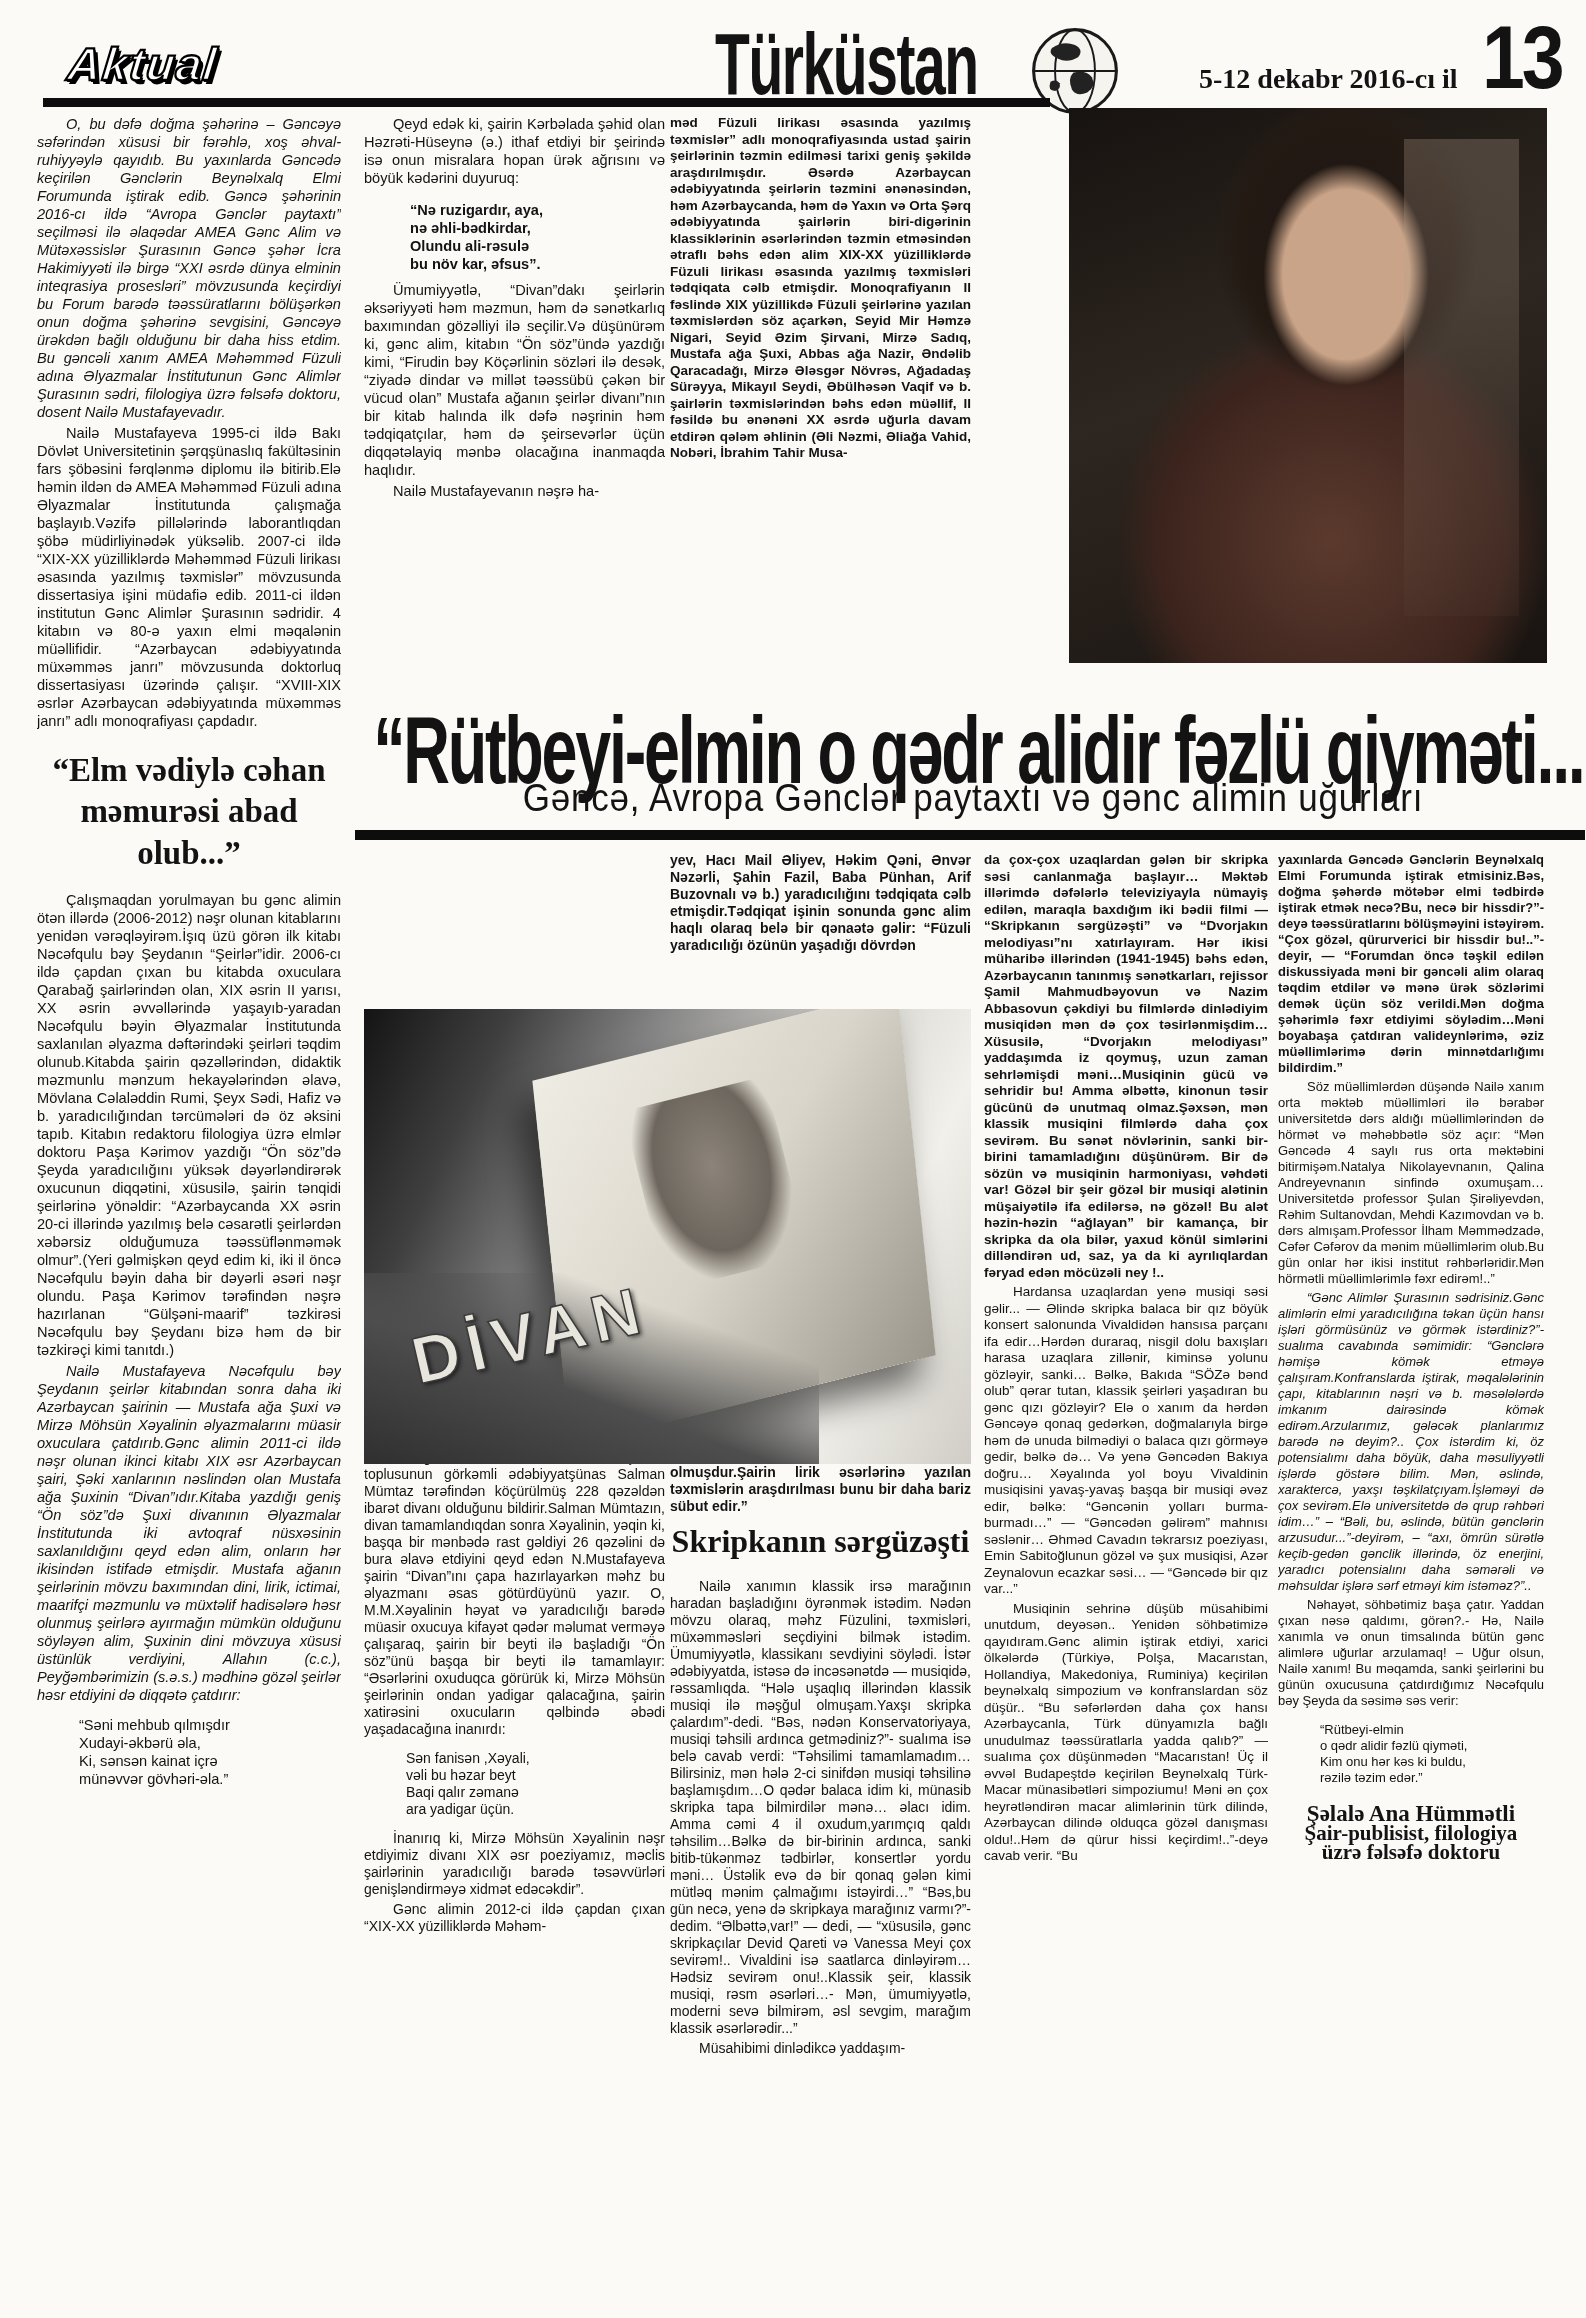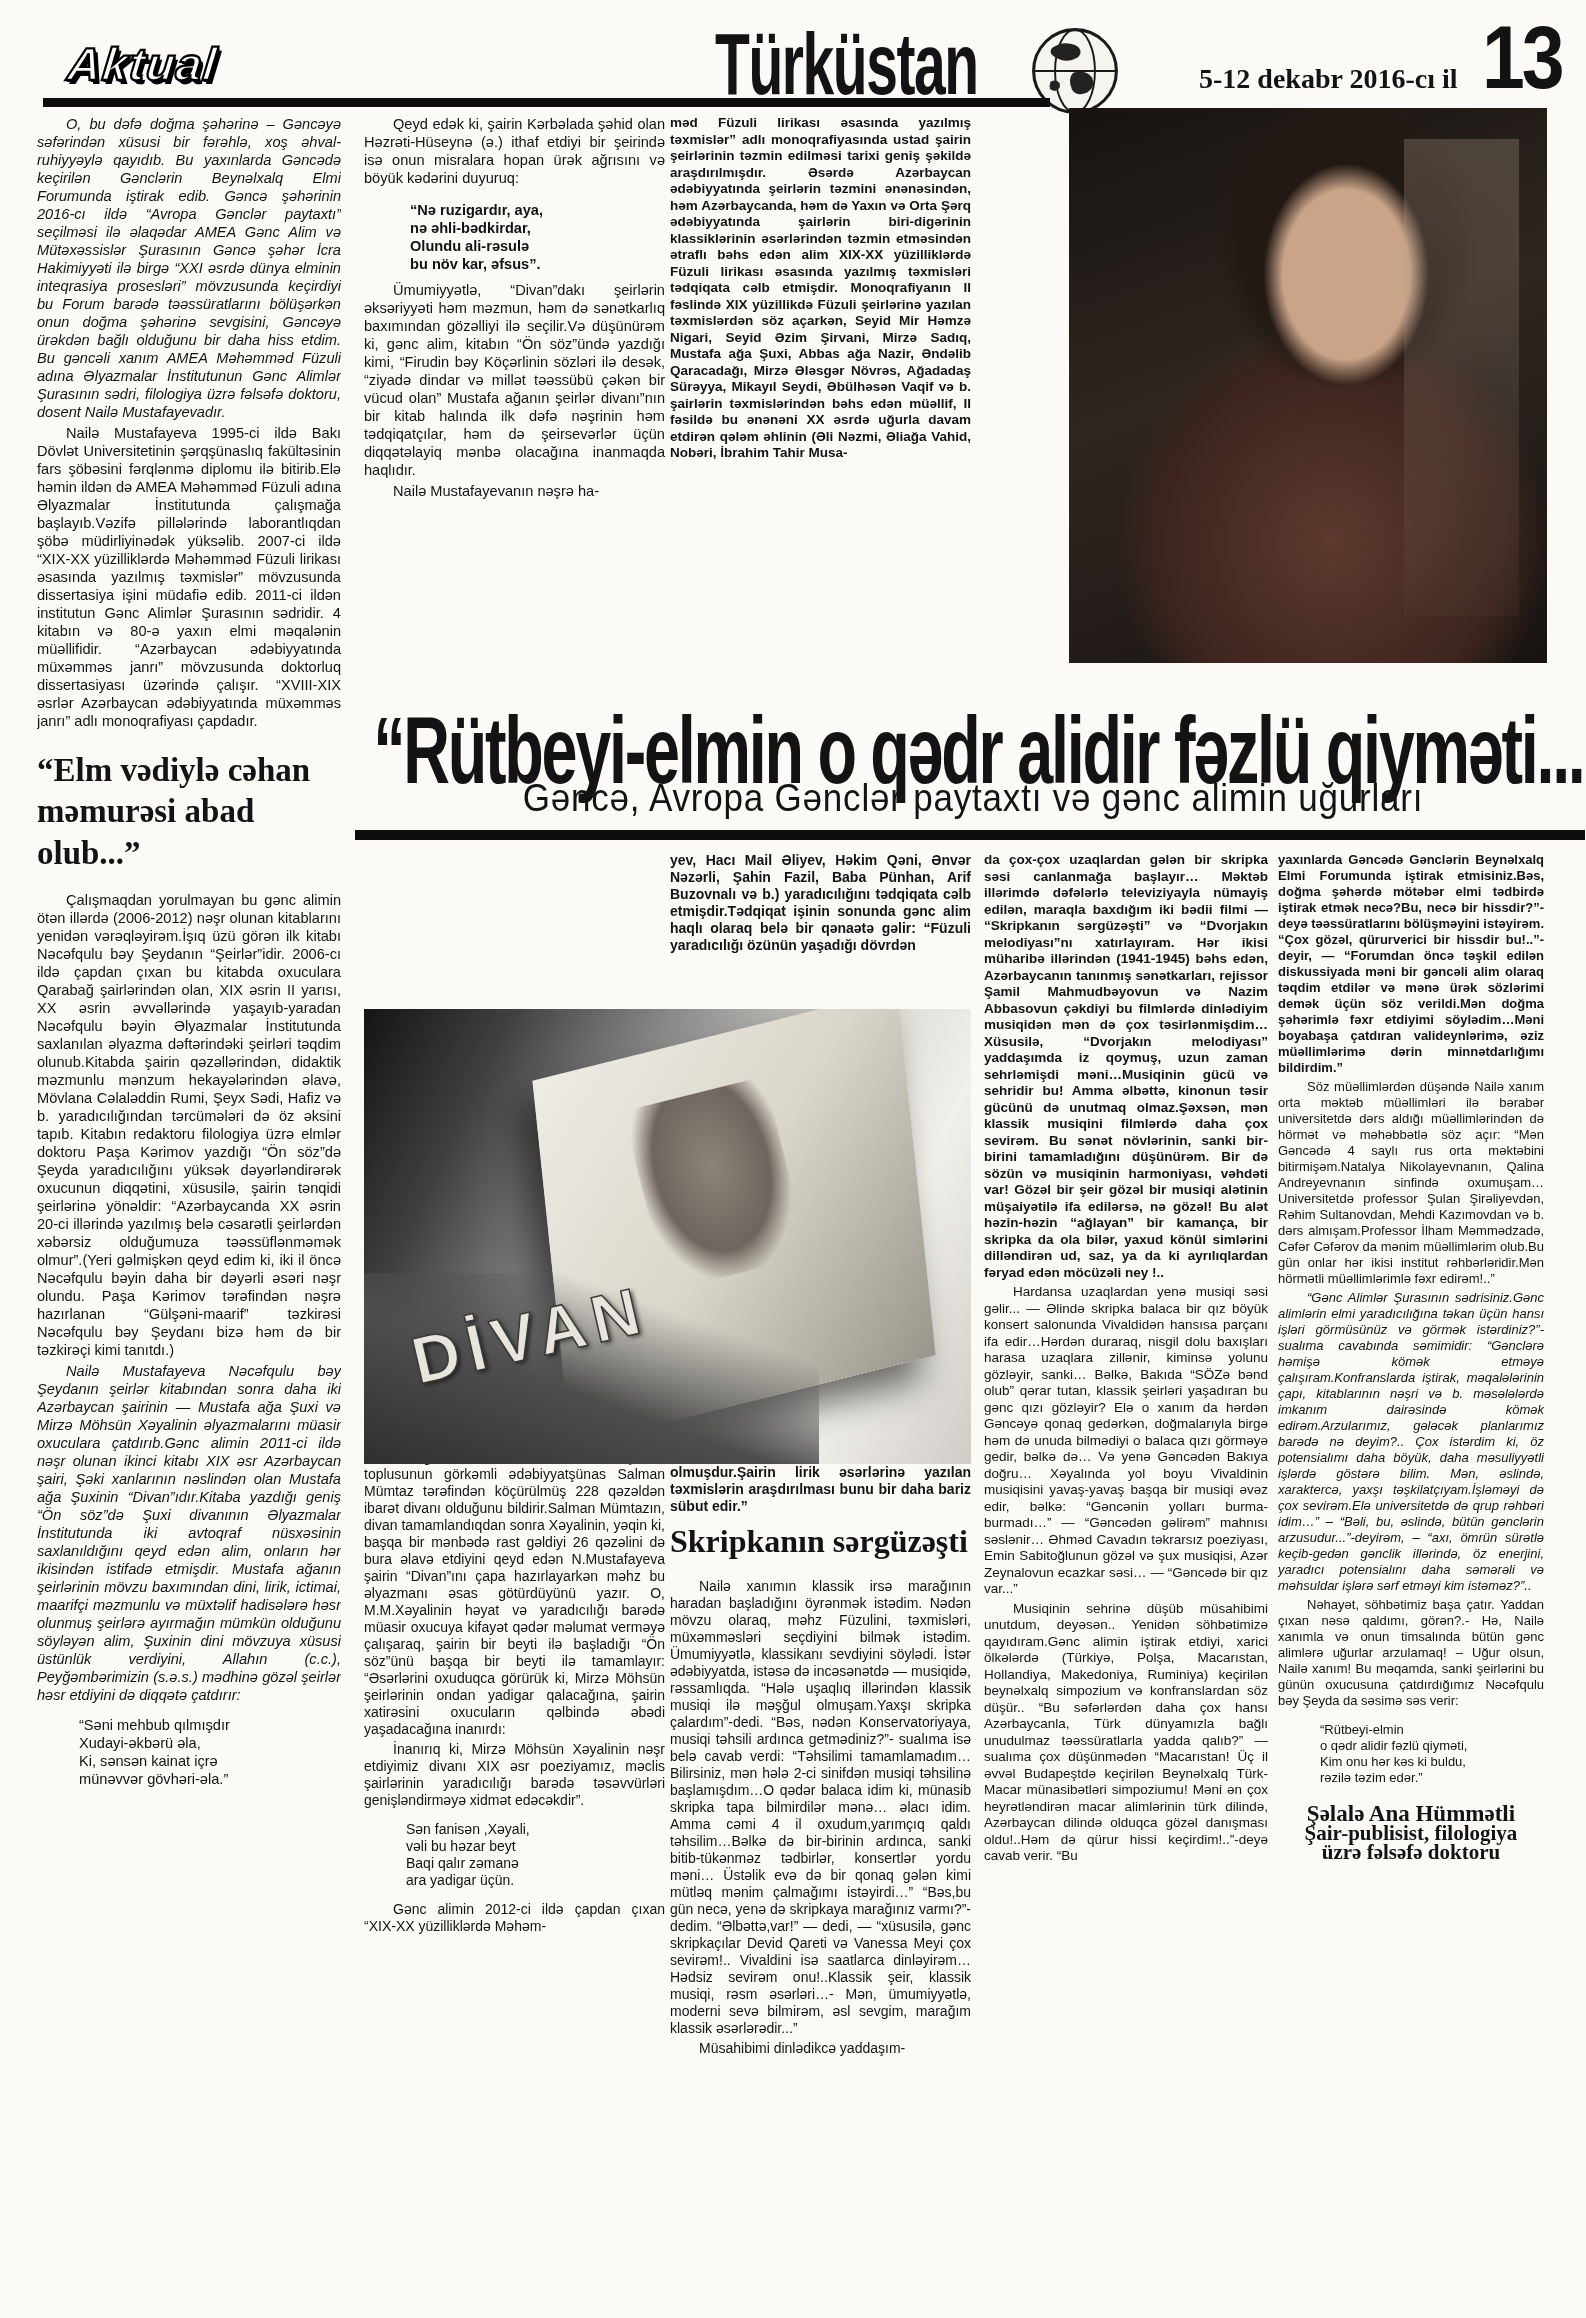--- a/index.html
+++ b/index.html
@@ -45,21 +45,21 @@
   .blk.body{ text-indent:29px; }
   .blk.body-noindent{ text-indent:0;font-weight:bold; }
   .blk.italic{ font-style:italic; text-indent:29px; font-weight:500; }
   .blk.verse{
     white-space:pre-line; text-align:left; margin:14px 0 8px 46px;
     font-weight:bold; text-indent:0;
   }
   .blk.verse-plain{ white-space:pre-line; text-align:left; margin:12.3px 0 12.3px 42px; text-indent:0; }
   .blk.heading-serif{
     font-family:"Liberation Serif", serif; font-weight:bold;
-    font-size:33px; line-height:1.25; text-align:left;
+    font-size:33px; line-height:1.25; text-align:center;
     text-indent:0; margin:20px 0 17px 0;
   }
   .blk.spacer-book{ height:470px; }
   .blk.byline-name{
     font-family:"Liberation Serif", serif; font-weight:bold; font-size:23px;
     text-align:center; text-indent:0; margin-top:20px;
   }
   .blk.byline-role{
     font-family:"Liberation Serif", serif; font-weight:bold; font-size:21px;
     text-align:center; text-indent:0;
@@ -184,25 +184,25 @@
   <div class="subheadline">Gəncə, Avropa Gənclər paytaxtı və gənc alimin uğurları</div>
   <div class="headline-rule"></div>
 
   <div class="col colB">
       <div class="blk spacer-book"></div>
       <div class="blk verse-plain">“Gedər fənaya bu aləm
 yəqin, Xəyali, sənin
 Qalır xəlayiq ara sözlərin,
 şəhadət olur”.</div>
       <div class="blk body">Tədqiqatçı-alim Əlyazmalar İnstitutunda şairin ədəbi irsinə dair üç əlyazmanın saxlanıldığını və bunlardan ən iri həcmli şeirlər toplusunun görkəmli ədəbiyyatşünas Salman Mümtaz tərəfindən köçürülmüş 228 qəzəldən ibarət divanı olduğunu bildirir.Salman Mümtazın, divan tamamlandıqdan sonra Xəyalinin, yəqin ki, başqa bir mənbədə rast gəldiyi 26 qəzəlini də bura əlavə etdiyini qeyd edən N.Mustafayeva şairin “Divan”ını çapa hazırlayarkən məhz bu əlyazmanı əsas götürdüyünü yazır. O, M.M.Xəyalinin həyat və yaradıcılığı barədə müasir oxucuya kifayət qədər məlumat verməyə çalışaraq, şairin bir beyti ilə başladığı “Ön söz”ünü başqa bir beyti ilə tamamlayır: “Əsərlərini oxuduqca görürük ki, Mirzə Möhsün şeirlərinin ondan yadigar qalacağına, şairin xatirəsini oxucuların qəlbində əbədi yaşadacağına inanırdı:</div>
-      <div class="blk body">İnanırıq ki, Mirzə Möhsün Xəyalinin nəşr etdiyimiz divanı XIX əsr poeziyamız, məclis şairlərinin yaradıcılığı barədə təsəvvürləri genişləndirməyə xidmət edəcəkdir”.</div>
       <div class="blk verse-plain">Sən fanisən ,Xəyali,
 vəli bu həzar beyt
 Baqi qalır zəmanə
 ara yadigar üçün.</div>
+      <div class="blk body">İnanırıq ki, Mirzə Möhsün Xəyalinin nəşr etdiyimiz divanı XIX əsr poeziyamız, məclis şairlərinin yaradıcılığı barədə təsəvvürləri genişləndirməyə xidmət edəcəkdir”.</div>
       <div class="blk body">Gənc alimin 2012-ci ildə çapdan çıxan “XIX-XX yüzilliklərdə Məhəm-</div>
     </div>
   <div class="col colC">
       <div class="blk body-noindent">yev, Hacı Mail Əliyev, Həkim Qəni, Ənvər Nəzərli, Şahin Fazil, Baba Pünhan, Arif Buzovnalı və b.) yaradıcılığını tədqiqata cəlb etmişdir.Tədqiqat işinin sonunda gənc alim haqlı olaraq belə bir qənaətə gəlir: “Füzuli yaradıcılığı özünün yaşadığı dövrdən</div>
       <div class="blk spacer-book"></div>
       <div class="blk body-noindent">günümüzə qədər çoxsaylı şairlərin və şeir həvəskarlarının tükənməz ilham mənbəyi olmuşdur.Şairin lirik əsərlərinə yazılan təxmislərin araşdırılması bunu bir daha bariz sübut edir.”</div>
       <div class="blk heading-serif">Skripkanın sərgüzəşti</div>
       <div class="blk body">Nailə xanımın klassik irsə marağının haradan başladığını öyrənmək istədim. Nədən mövzu olaraq, məhz Füzulini, təxmisləri, müxəmməsləri seçdiyini bilmək istədim. Ümumiyyətlə, klassikanı sevdiyini söylədi. İstər ədəbiyyatda, istəsə də incəsənətdə — musiqidə, rəssamlıqda. “Hələ uşaqlıq illərindən klassik musiqi ilə məşğul olmuşam.Yaxşı skripka çalardım”-dedi. “Bəs, nədən Konservatoriyaya, musiqi təhsili ardınca getmədiniz?”- sualıma isə belə cavab verdi: “Təhsilimi tamamlamadım…Bilirsiniz, mən hələ 2-ci sinifdən musiqi təhsilinə başlamışdım…O qədər balaca idim ki, münasib skripka tapa bilmirdilər mənə… əlacı idim. Amma cəmi 4 il oxudum,yarımçıq qaldı təhsilim…Bəlkə də bir-birinin ardınca, sanki bitib-tükənməz tədbirlər, konsertlər yordu məni… Üstəlik evə də bir qonaq gələn kimi mütləq mənim çalmağımı istəyirdi…”  “Bəs,bu gün necə, yenə də skripkaya marağınız varmı?”- dedim. “Əlbəttə,var!” — dedi, — “xüsusilə, gənc skripkaçılar Devid Qareti və Vanessa Meyi çox sevirəm!.. Vivaldini isə saatlarca dinləyirəm…Hədsiz sevirəm onu!..Klassik şeir, klassik musiqi, rəsm əsərləri…- Mən, ümumiyyətlə, moderni sevə bilmirəm, əsl sevgim, marağım klassik əsərlərədir...”</div>
       <div class="blk body">Müsahibimi dinlədikcə yaddaşım-</div>
     </div>

